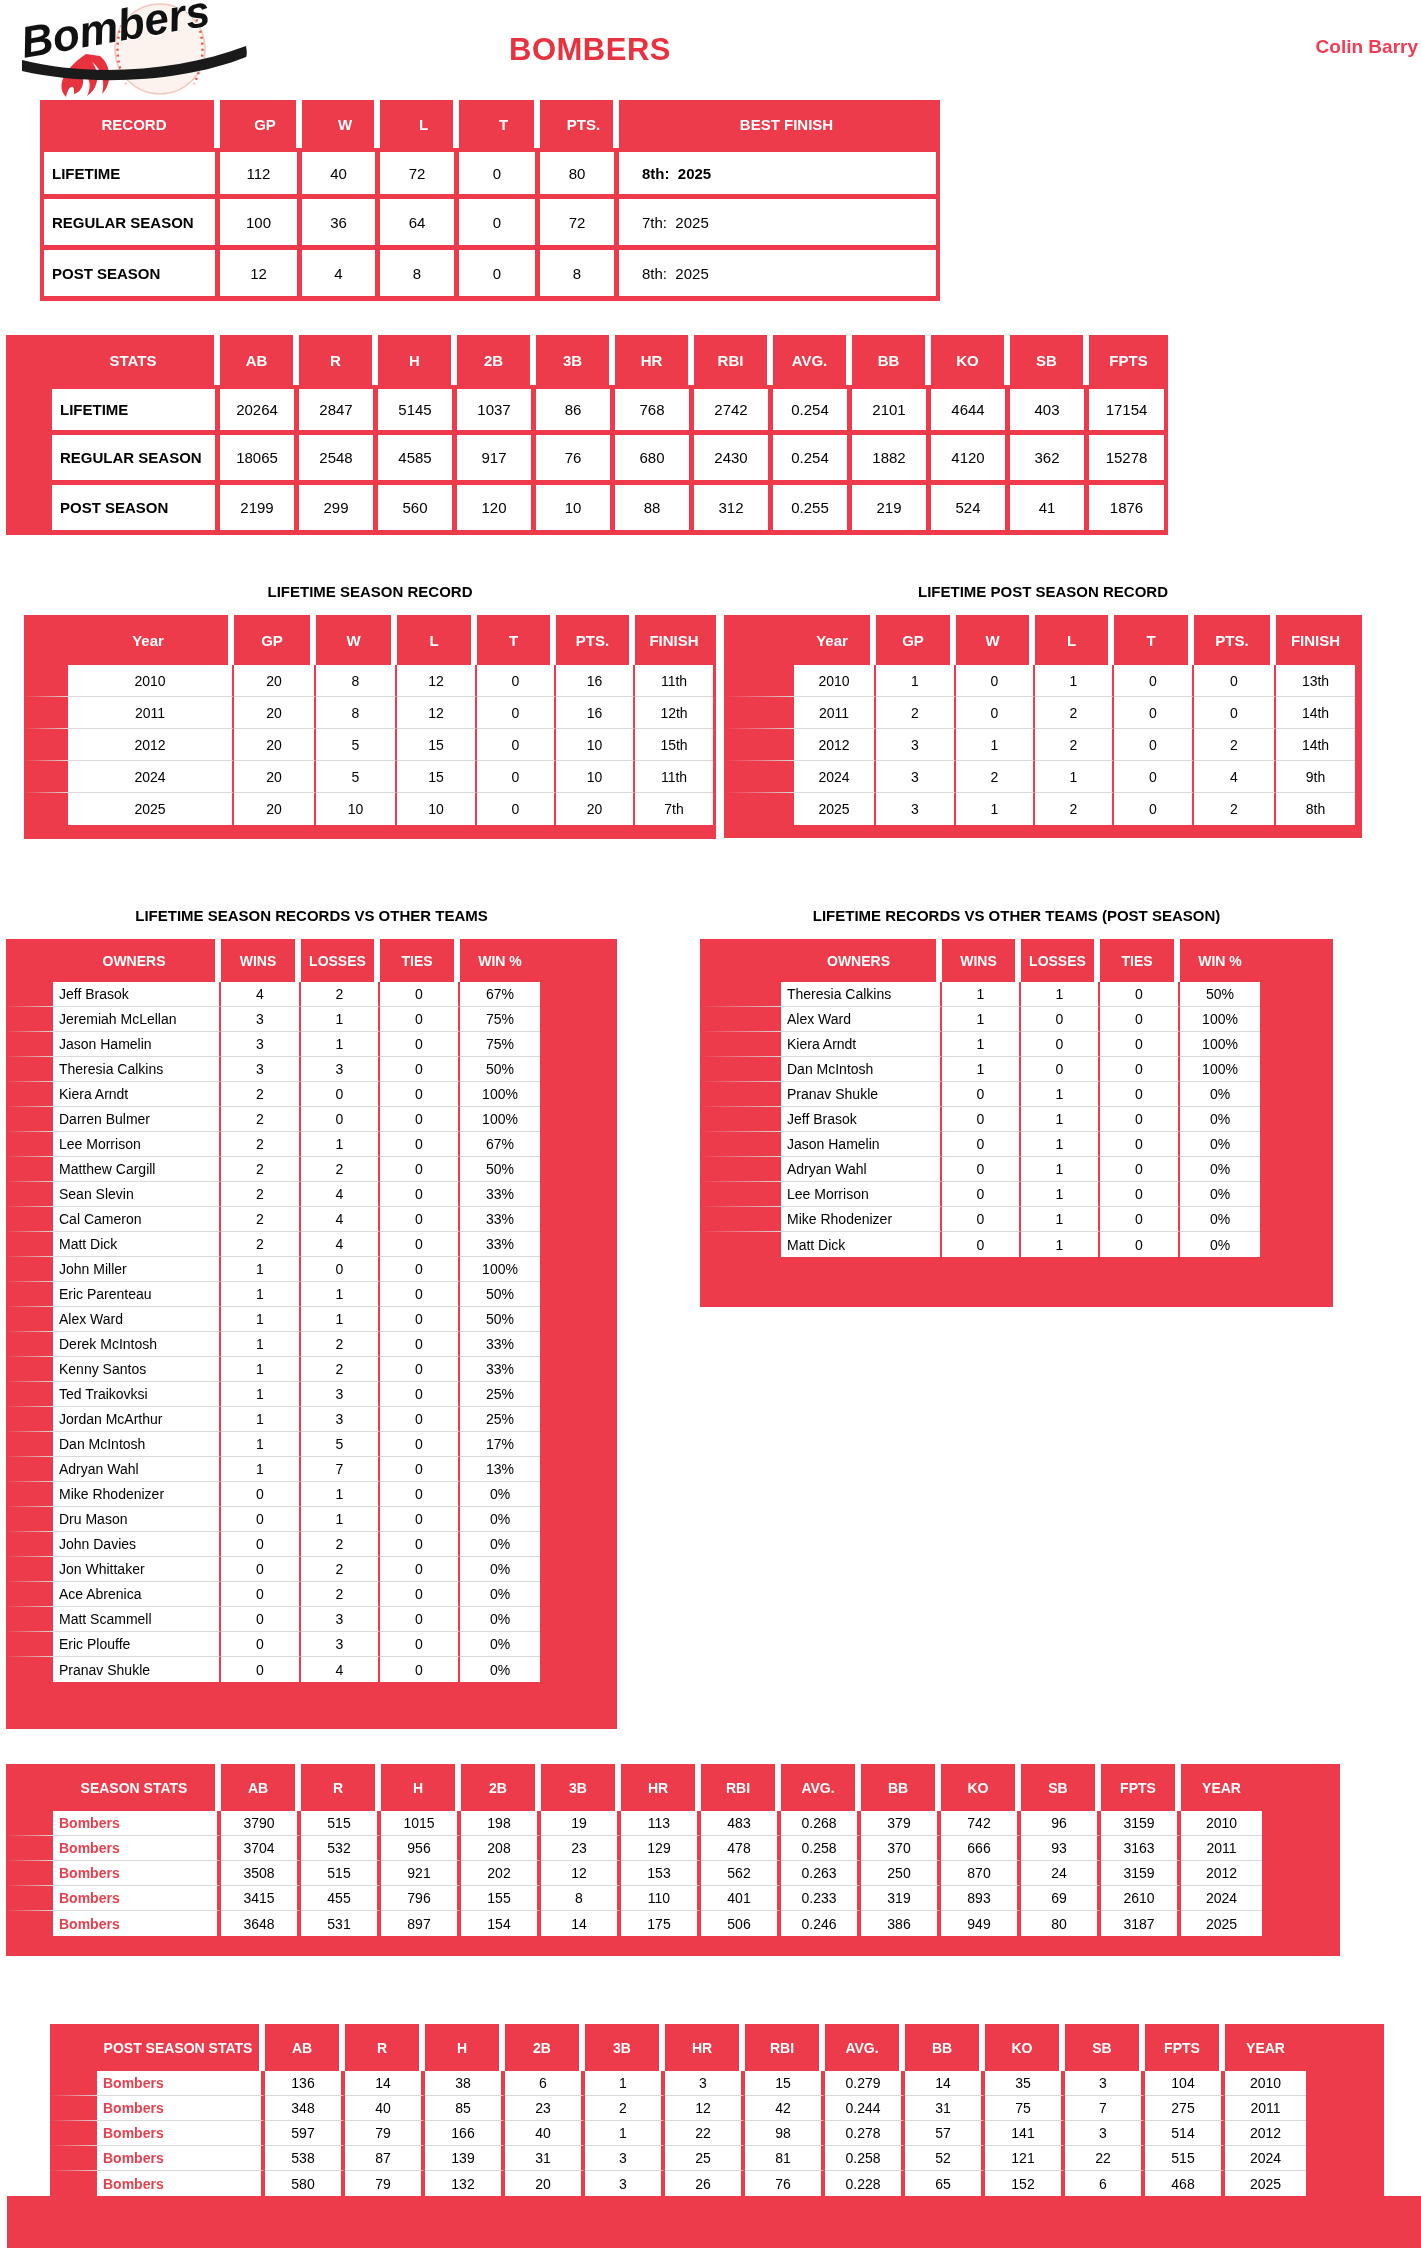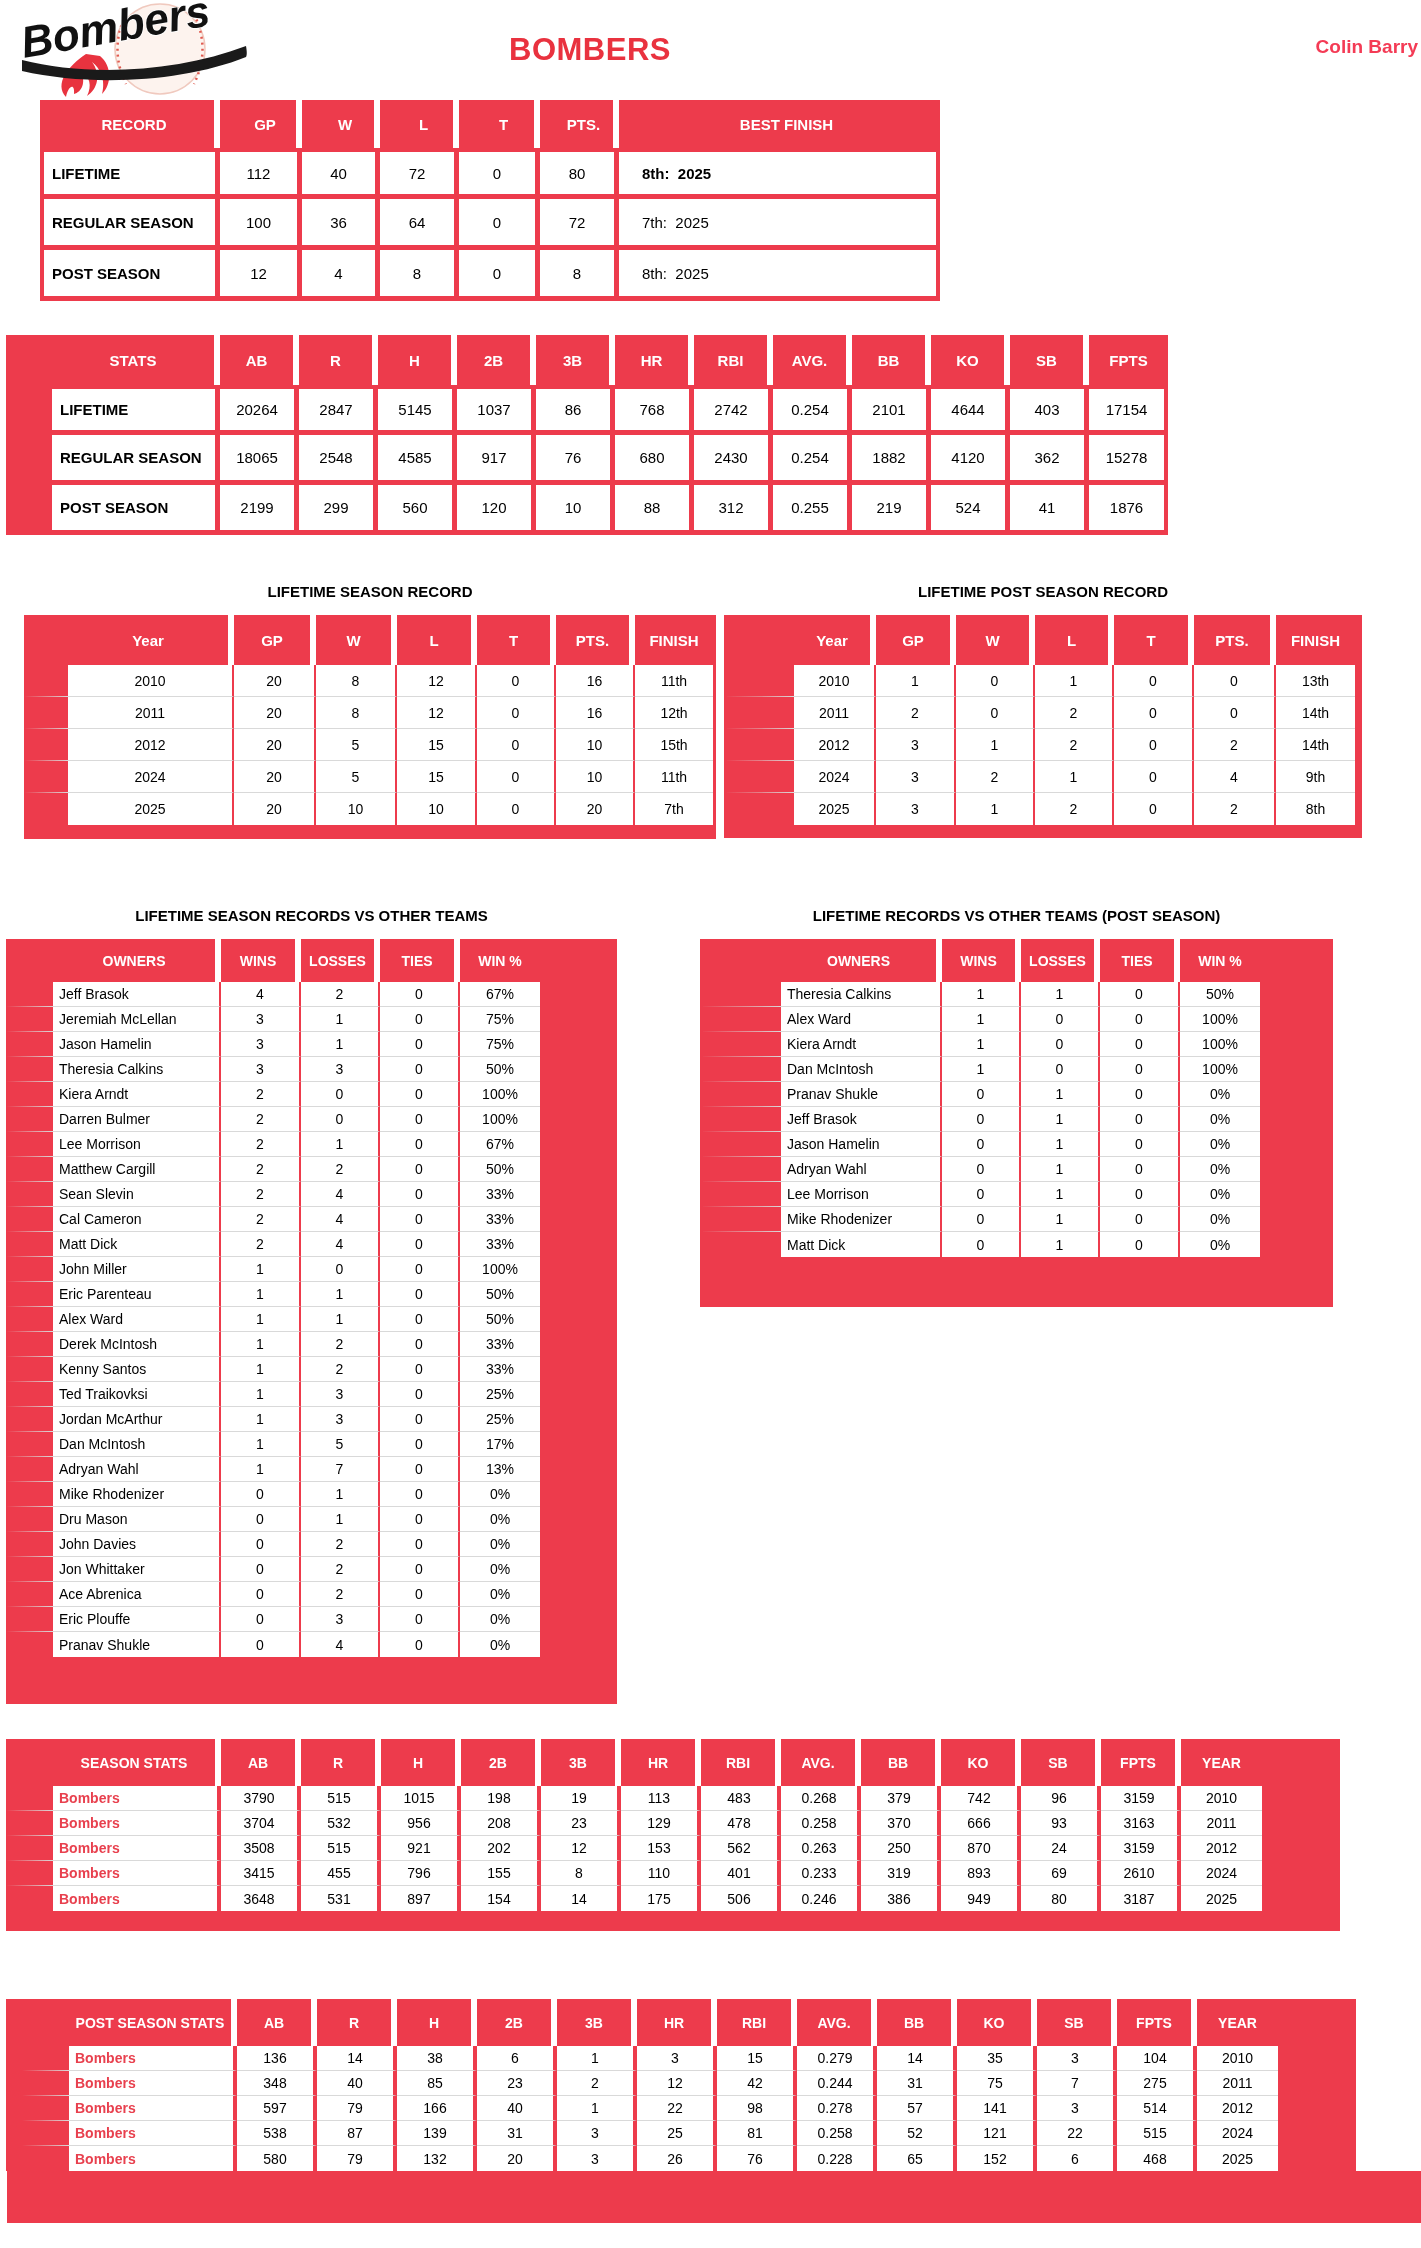--- a/index.html
+++ b/index.html
@@ -59,21 +59,21 @@
   .t-mini th:first-child { padding-left:47px; }
   .t-mini td:first-child { border-left:47px solid var(--accent); text-align:left; padding-left:6px;
                            color:#E8404E; font-weight:bold; }
 
   .red-wrap { background:var(--accent); display:inline-block; vertical-align:top; font-size:0; }
   .rw-year-l { padding:0 3px 14px 0; }
   .rw-year-r { padding:0 7px 13px 0; }
   .rw-own-l  { padding:0 77px 47px 0; }
   .rw-own-r  { padding:0 73px 50px 0; }
   .rw-season { padding:0 78px 20px 0; }
-  .rw-post   { padding:0 78px 0 16px; }
+  .rw-post   { padding:0 78px 0 0;margin-left:44px; }
 
   .sec-record { margin-left:40px; }
   .sec-stats  { margin-left:6px; margin-top:34px; }
   .sec-year   { display:flex; margin-top:48px; }
   .col-year-l { margin-left:24px; }
   .col-year-r { margin-left:8px; }
   .sec-vs     { display:flex; margin-top:68px; }
   .col-vs-l   { margin-left:6px; }
   .col-vs-r   { margin-left:83px; }
   .sec-season { margin-left:6px; margin-top:35px; }
@@ -583,20 +583,27 @@
                   <td>0%</td>
                 </tr>
                 <tr>
                   <td>Ace Abrenica</td>
                   <td>0</td>
                   <td>2</td>
                   <td>0</td>
                   <td>0%</td>
                 </tr>
                 <tr>
+                  <td>Matt Scammell</td>
+                  <td>0</td>
+                  <td>3</td>
+                  <td>0</td>
+                  <td>0%</td>
+                </tr>
+                <tr>
                   <td>Eric Plouffe</td>
                   <td>0</td>
                   <td>3</td>
                   <td>0</td>
                   <td>0%</td>
                 </tr>
                 <tr>
                   <td>Pranav Shukle</td>
                   <td>0</td>
                   <td>4</td>

